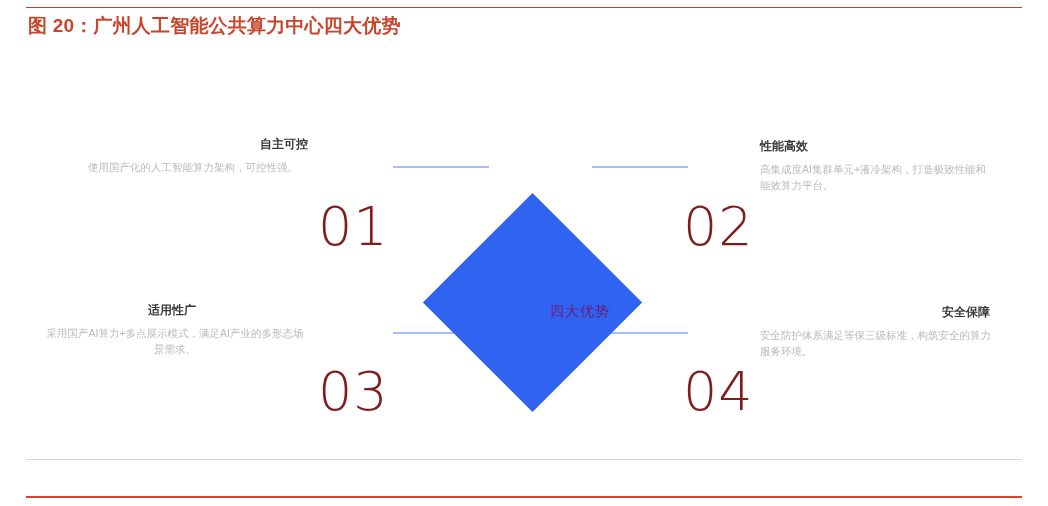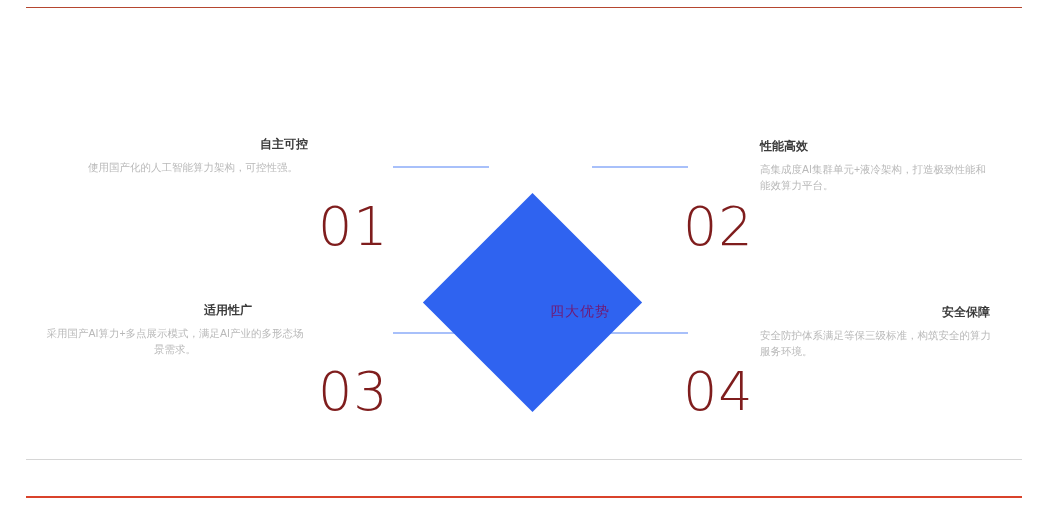--- a/index.html
+++ b/index.html
@@ -114,21 +114,21 @@
   .i1-head { left: 148px; top: 77px; width: 160px; text-align: right; }
   .i1-desc { left: 88px;  top: 99px; width: 220px; text-align: left; }
 
   
   .i2-num  { left: 683px; top: 140px; }
   .i2-head { left: 760px; top: 79px;  width: 230px; text-align: left; }
   .i2-desc { left: 760px; top: 101px; width: 228px; text-align: left; }
 
   
   .i3-num  { left: 318px; top: 305px; }
-  .i3-head { left: 148px; top: 243px; width: 160px; text-align: center; }
+  .i3-head { left: 148px; top: 243px; width: 160px; text-align: left; }
   .i3-desc { left: 42px;  top: 265px; width: 266px; text-align: center; }
 
   
   .i4-num  { left: 683px; top: 305px; }
   .i4-head { left: 760px; top: 245px; width: 230px; text-align: right; }
   .i4-desc { left: 760px; top: 267px; width: 232px; text-align: left; }
 
   
   .footer-rule-top {
     position: absolute;
@@ -154,20 +154,21 @@
     height: 2px;
     background: #d9432b;
   }
 </style>
 </head>
 <body>
 
 <div class="page">
 
   <div class="title-rule"></div>
+  <div class="fig-title">图 20：广州人工智能公共算力中心四大优势</div>
 
   <div class="diagram">
 
     <div class="conn conn-tl"></div>
     <div class="conn conn-tr"></div>
     <div class="conn conn-bl"></div>
     <div class="conn conn-br"></div>
 
     <div class="diamond"></div>
     <div class="diamond-label">四大优势</div>

